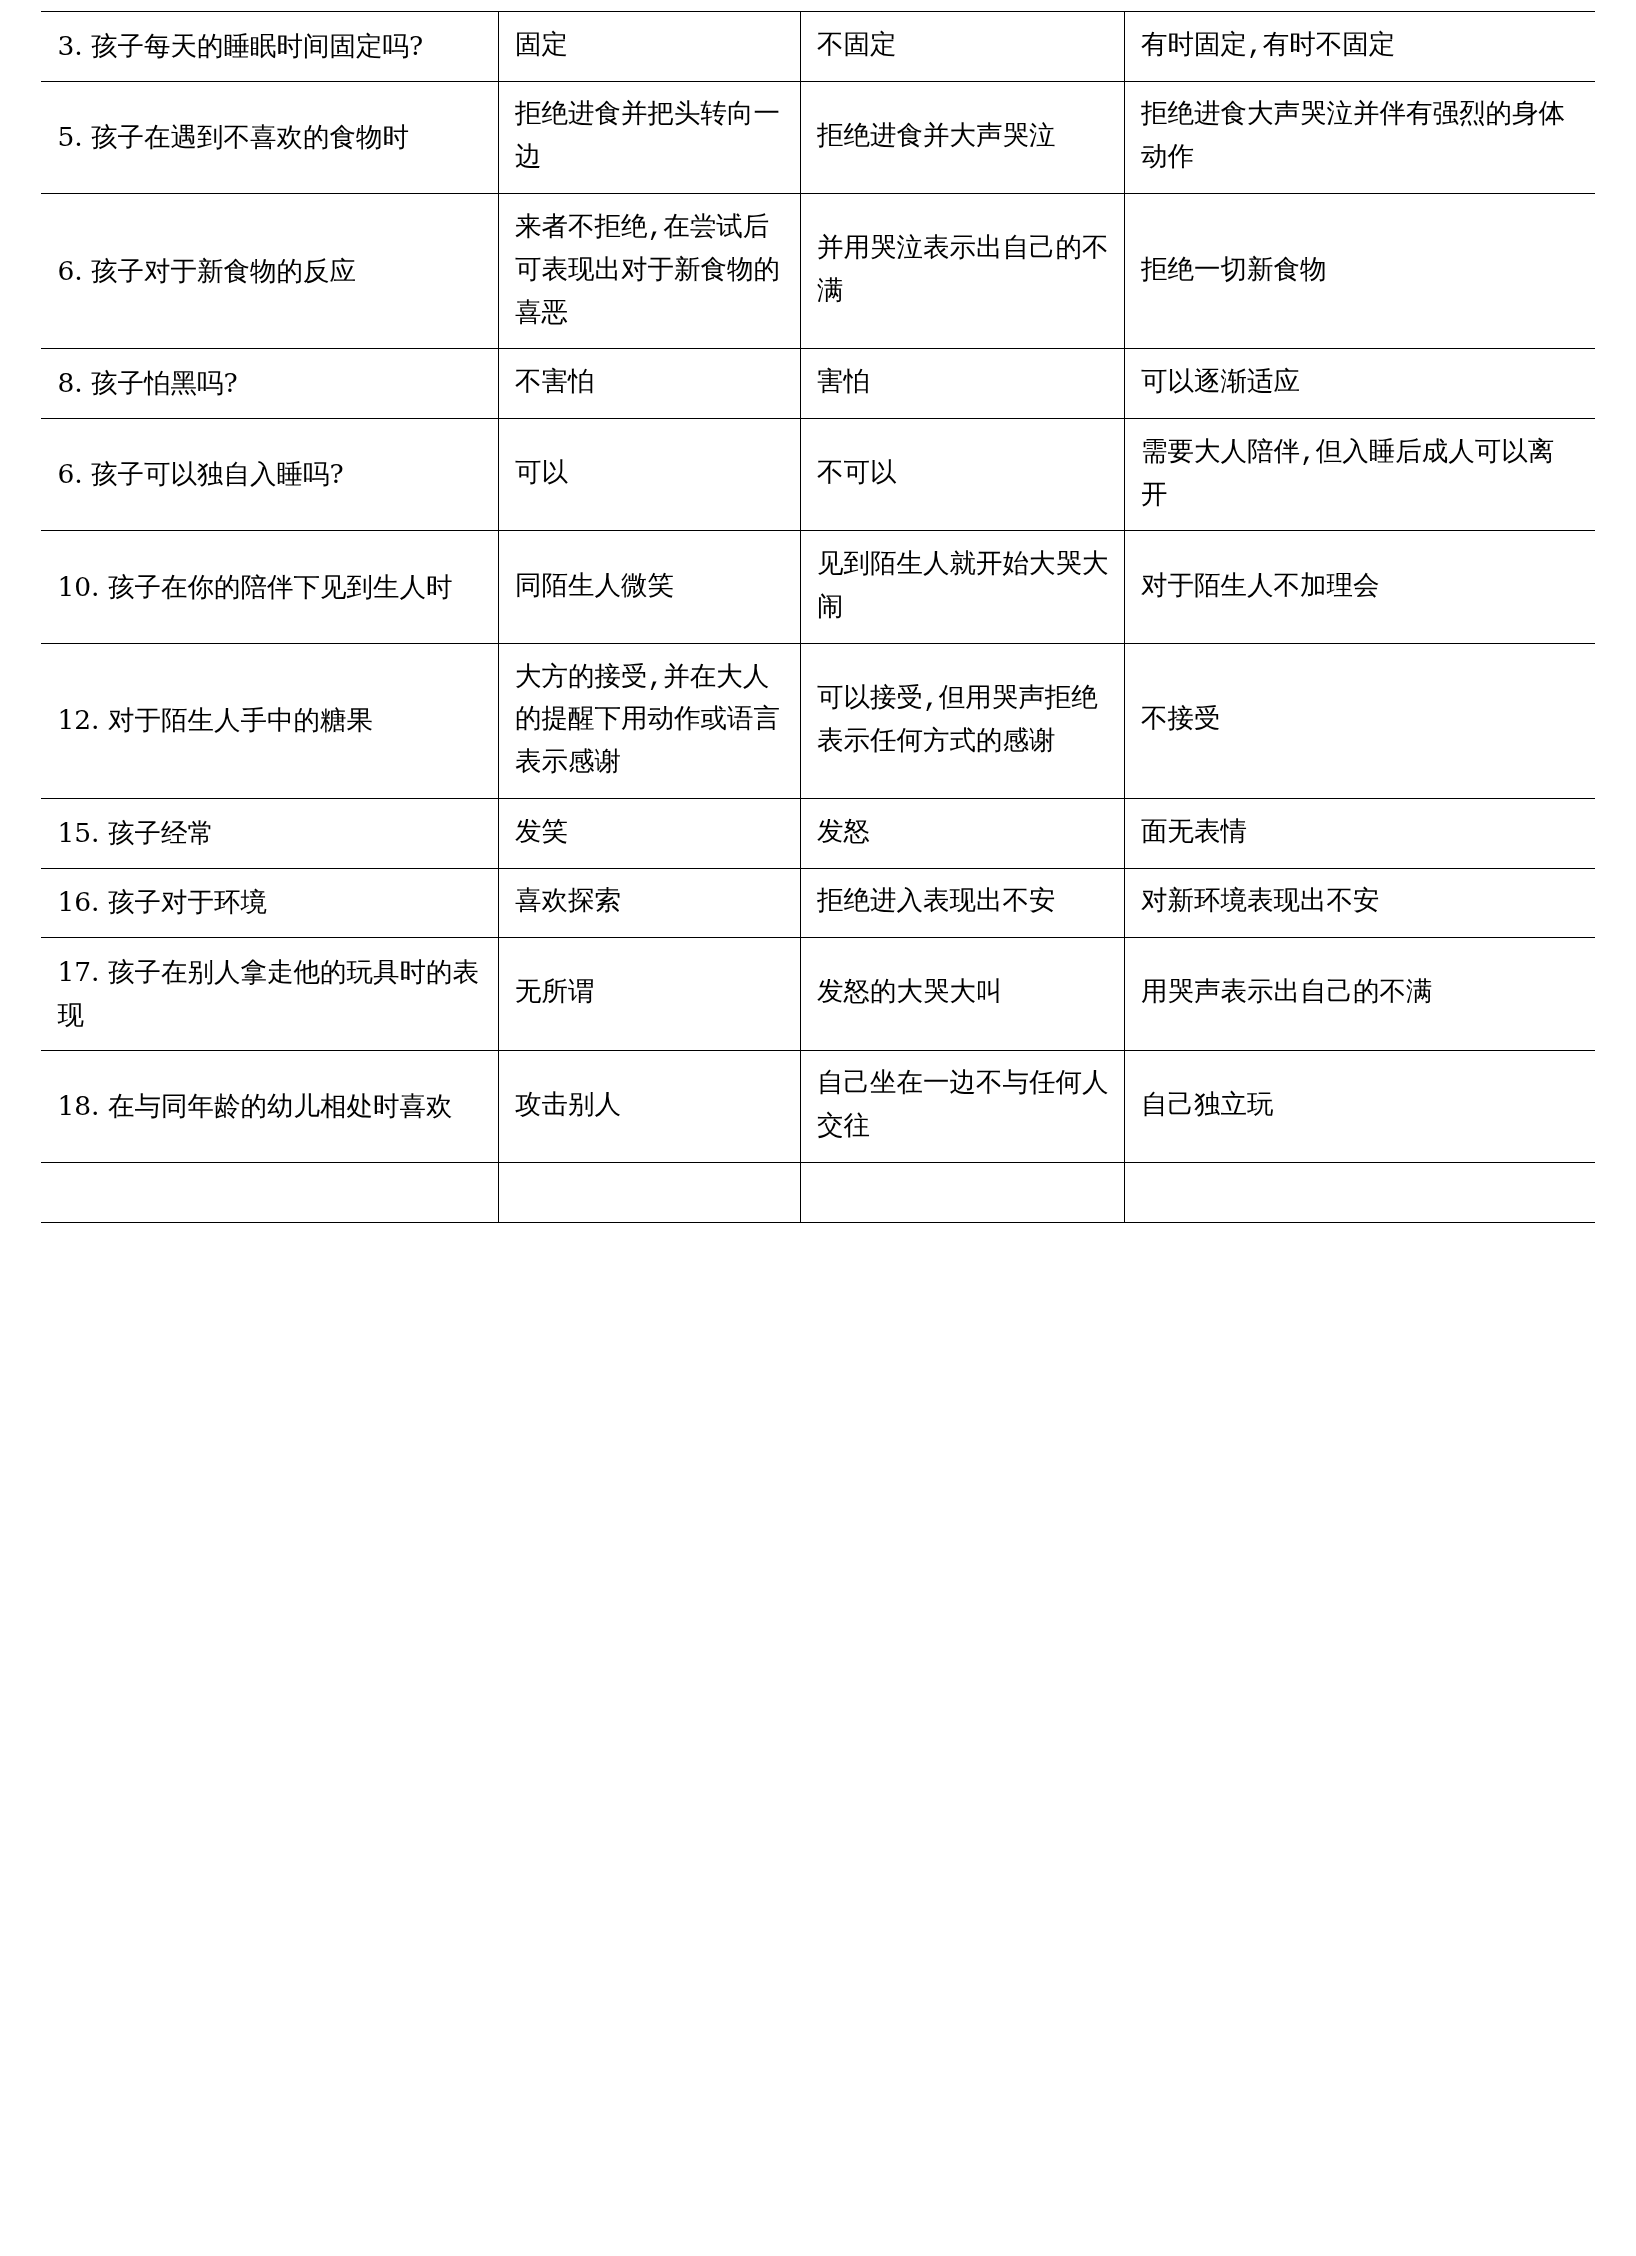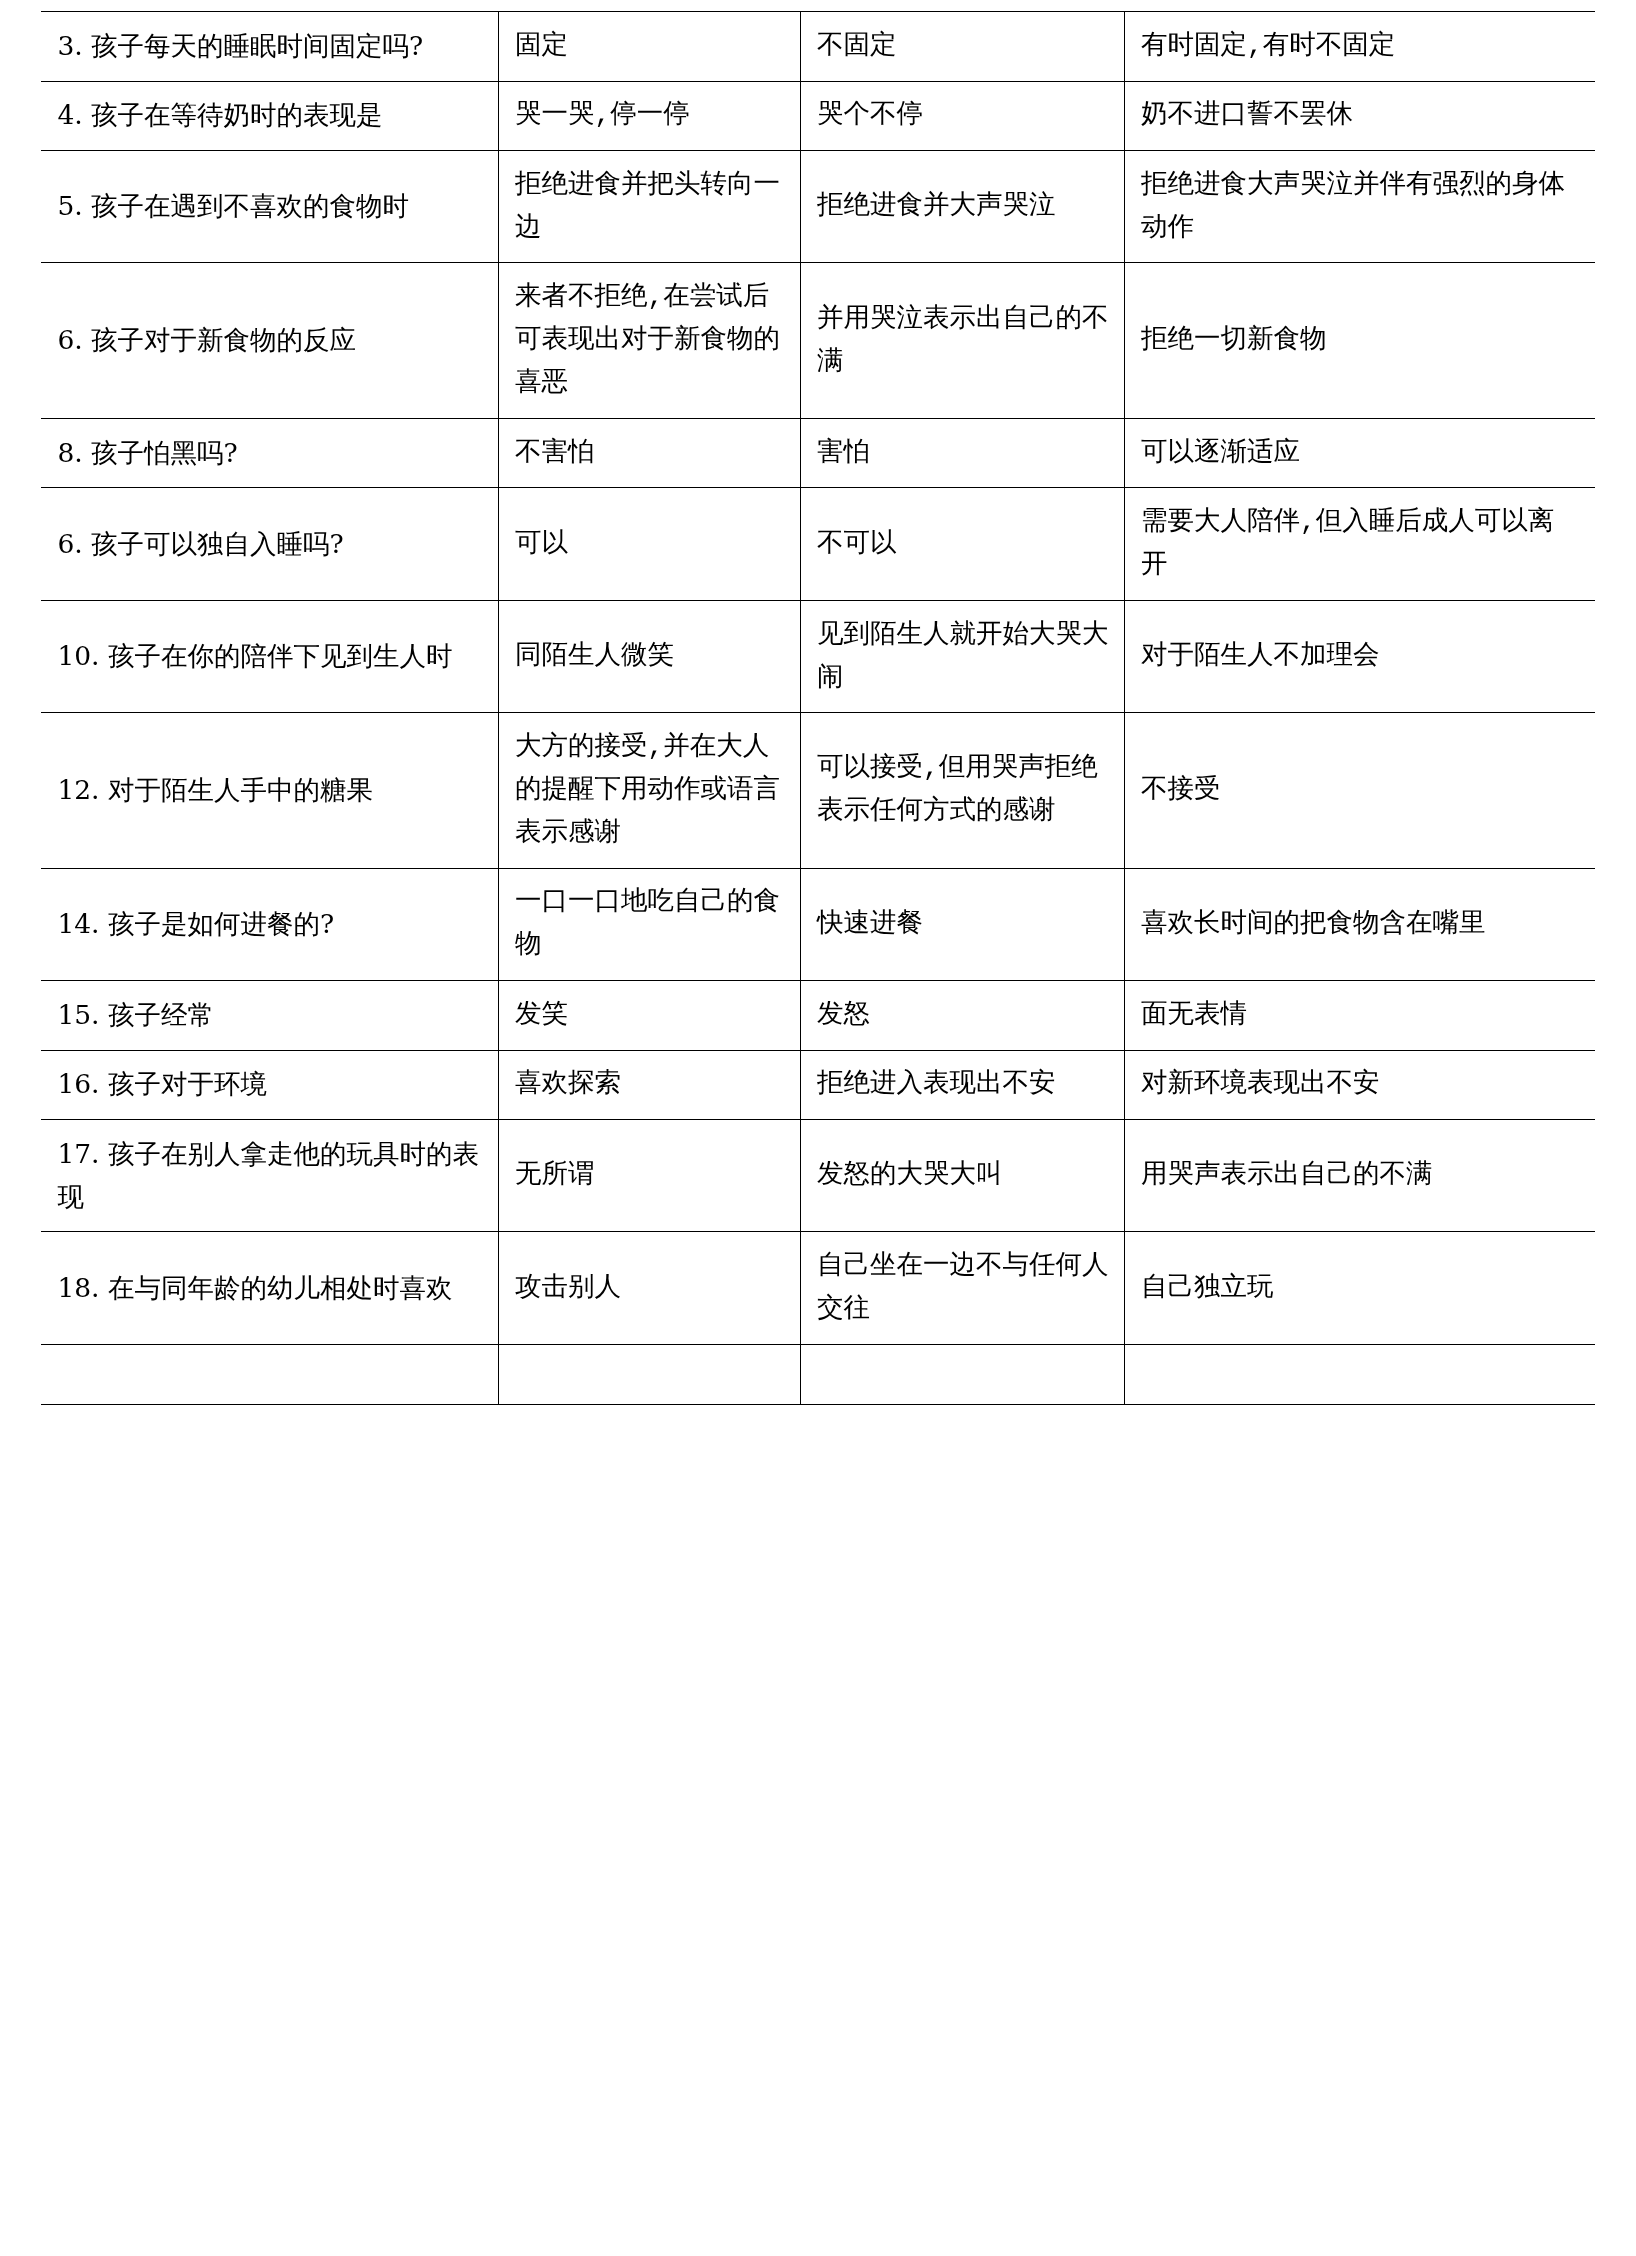--- a/index.html
+++ b/index.html
@@ -77,26 +77,20 @@
     </colgroup>
     <tbody>
 
       <tr>
         <td class="q">3. 孩子每天的睡眠时间固定吗?</td>
         <td class="opt">固定</td>
         <td class="opt">不固定</td>
         <td class="opt">有时固定,有时不固定</td>
       </tr>
 
-      <tr>
-        <td class="q">4. 孩子在等待奶时的表现是</td>
-        <td class="opt">哭一哭,停一停</td>
-        <td class="opt">哭个不停</td>
-        <td class="opt">奶不进口誓不罢休</td>
-      </tr>
 
       <tr>
         <td class="q">5. 孩子在遇到不喜欢的食物时</td>
         <td class="opt">拒绝进食并把头转向一边</td>
         <td class="opt">拒绝进食并大声哭泣</td>
         <td class="opt">拒绝进食大声哭泣并伴有强烈的身体动作</td>
       </tr>
 
       <tr>
         <td class="q">6. 孩子对于新食物的反应</td>
@@ -129,26 +123,20 @@
 
 
       <tr>
         <td class="q">12. 对于陌生人手中的糖果</td>
         <td class="opt">大方的接受,并在大人的提醒下用动作或语言表示感谢</td>
         <td class="opt">可以接受,但用哭声拒绝表示任何方式的感谢</td>
         <td class="opt">不接受</td>
       </tr>
 
 
-      <tr>
-        <td class="q">14. 孩子是如何进餐的?</td>
-        <td class="opt">一口一口地吃自己的食物</td>
-        <td class="opt">快速进餐</td>
-        <td class="opt">喜欢长时间的把食物含在嘴里</td>
-      </tr>
 
       <tr>
         <td class="q">15. 孩子经常</td>
         <td class="opt">发笑</td>
         <td class="opt">发怒</td>
         <td class="opt">面无表情</td>
       </tr>
 
       <tr>
         <td class="q">16. 孩子对于环境</td>

